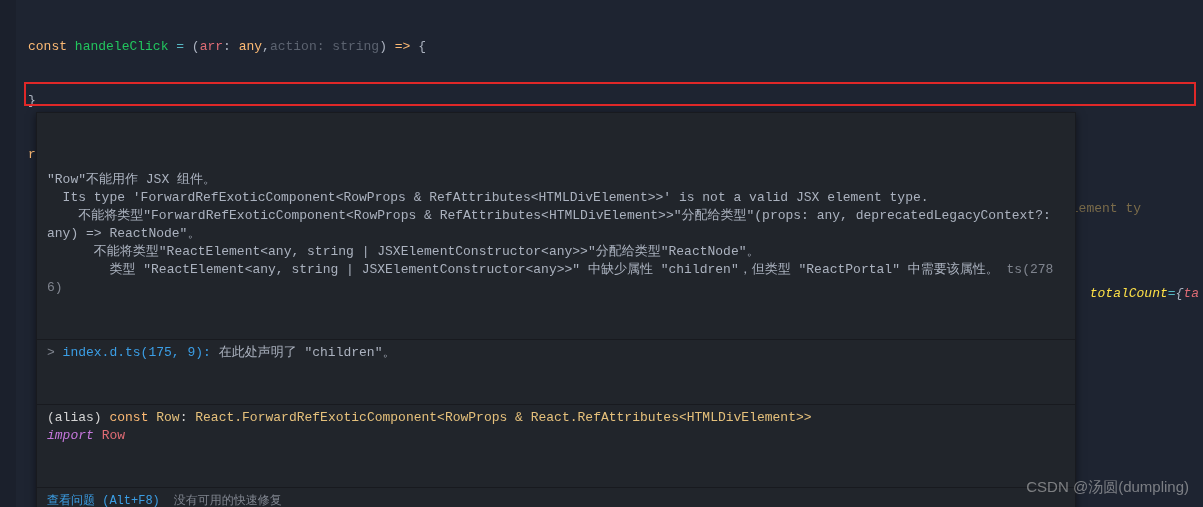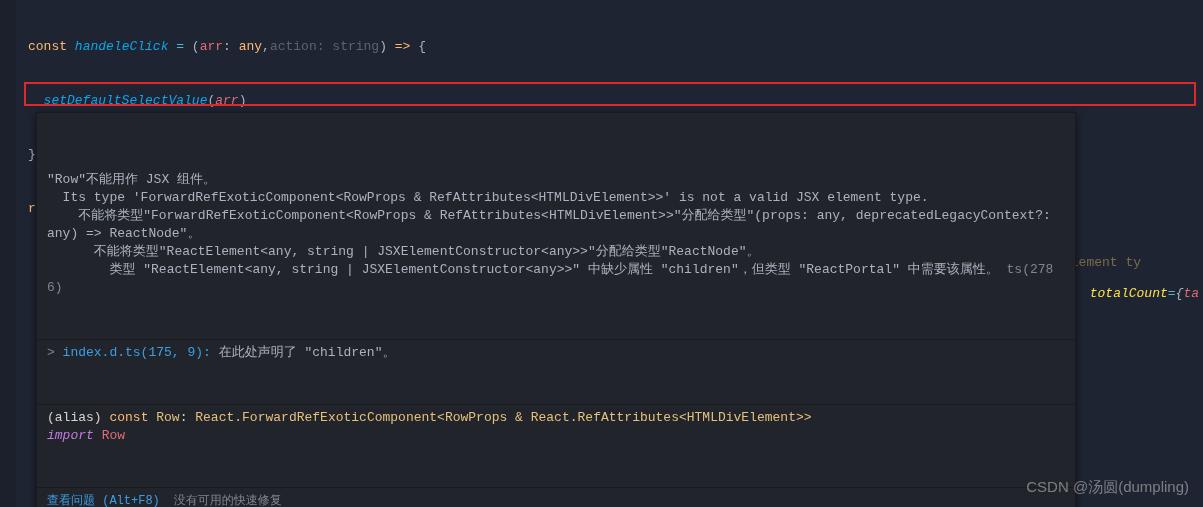--- a/index.html
+++ b/index.html
@@ -24,21 +24,21 @@
   .code-area {
     position:absolute;
     left:10px; top:0;
     line-height:18px;
     padding-top:2px;
   }
   .line { height:18px; position:relative; padding-left:18px; }
   
   .kw { color:#fdba74; }
   .kw-it { color:#c678dd; font-style:italic; }
-  .fn { color:#0ea5e9;font-style:italic; }
+  .fn { color:#22c55e; }
   .fn-it { color:#fde047; font-style:italic; }
   .var { color:#e06c75; }
   .param-it { color:#e06c75; font-style:italic; }
   .type { color:#e5c07b; }
   .num { color:#d19a66; }
   .op { color:#56b6c2; }
   .punc { color:#abb2bf; }
   .ghost { color:#5c6370; }
   .white { color:#d4d4d4;margin-top:40px; }
   
@@ -105,21 +105,20 @@
 </style>
 </head>
 <body>
 
 
 
 <div class="gutter"></div>
 
 <div class="code-area">
   <div class="line"><span class="kw">const</span> <span class="fn">handeleClick</span><span class="op"> = </span><span class="punc">(</span><span class="var">arr</span><span class="punc">: </span><span class="kw">any</span><span class="punc">,</span><span class="ghost">action</span><span class="ghost">: </span><span class="ghost">string</span><span class="punc">) </span><span class="kw">=&gt;</span><span class="punc"> {</span></div>
-  <div class="line">  <span class="fn">setDefaultSelectValue</span><span class="punc">(</span><span class="param-it">arr</span><span class="punc">)</span></div>
   <div class="line"><span class="punc">}</span></div>
   <div class="line"><span class="kw">return</span><span class="punc"> </span><span class="cursor-mark"></span></div>
   <div class="line">  <span class="err-tag">&lt;Row</span><span>     </span><span class="err-inline">"Row"不能用作 JSX 组件。↵ Its type 'ForwardRefExoticComponent&lt;RowProps &amp; RefAttributes&lt;HTMLDivElement&gt;&gt;' is not a valid JSX element ty</span></div>
 
   
   <div style="height:236px"></div>
 
   
   
   

